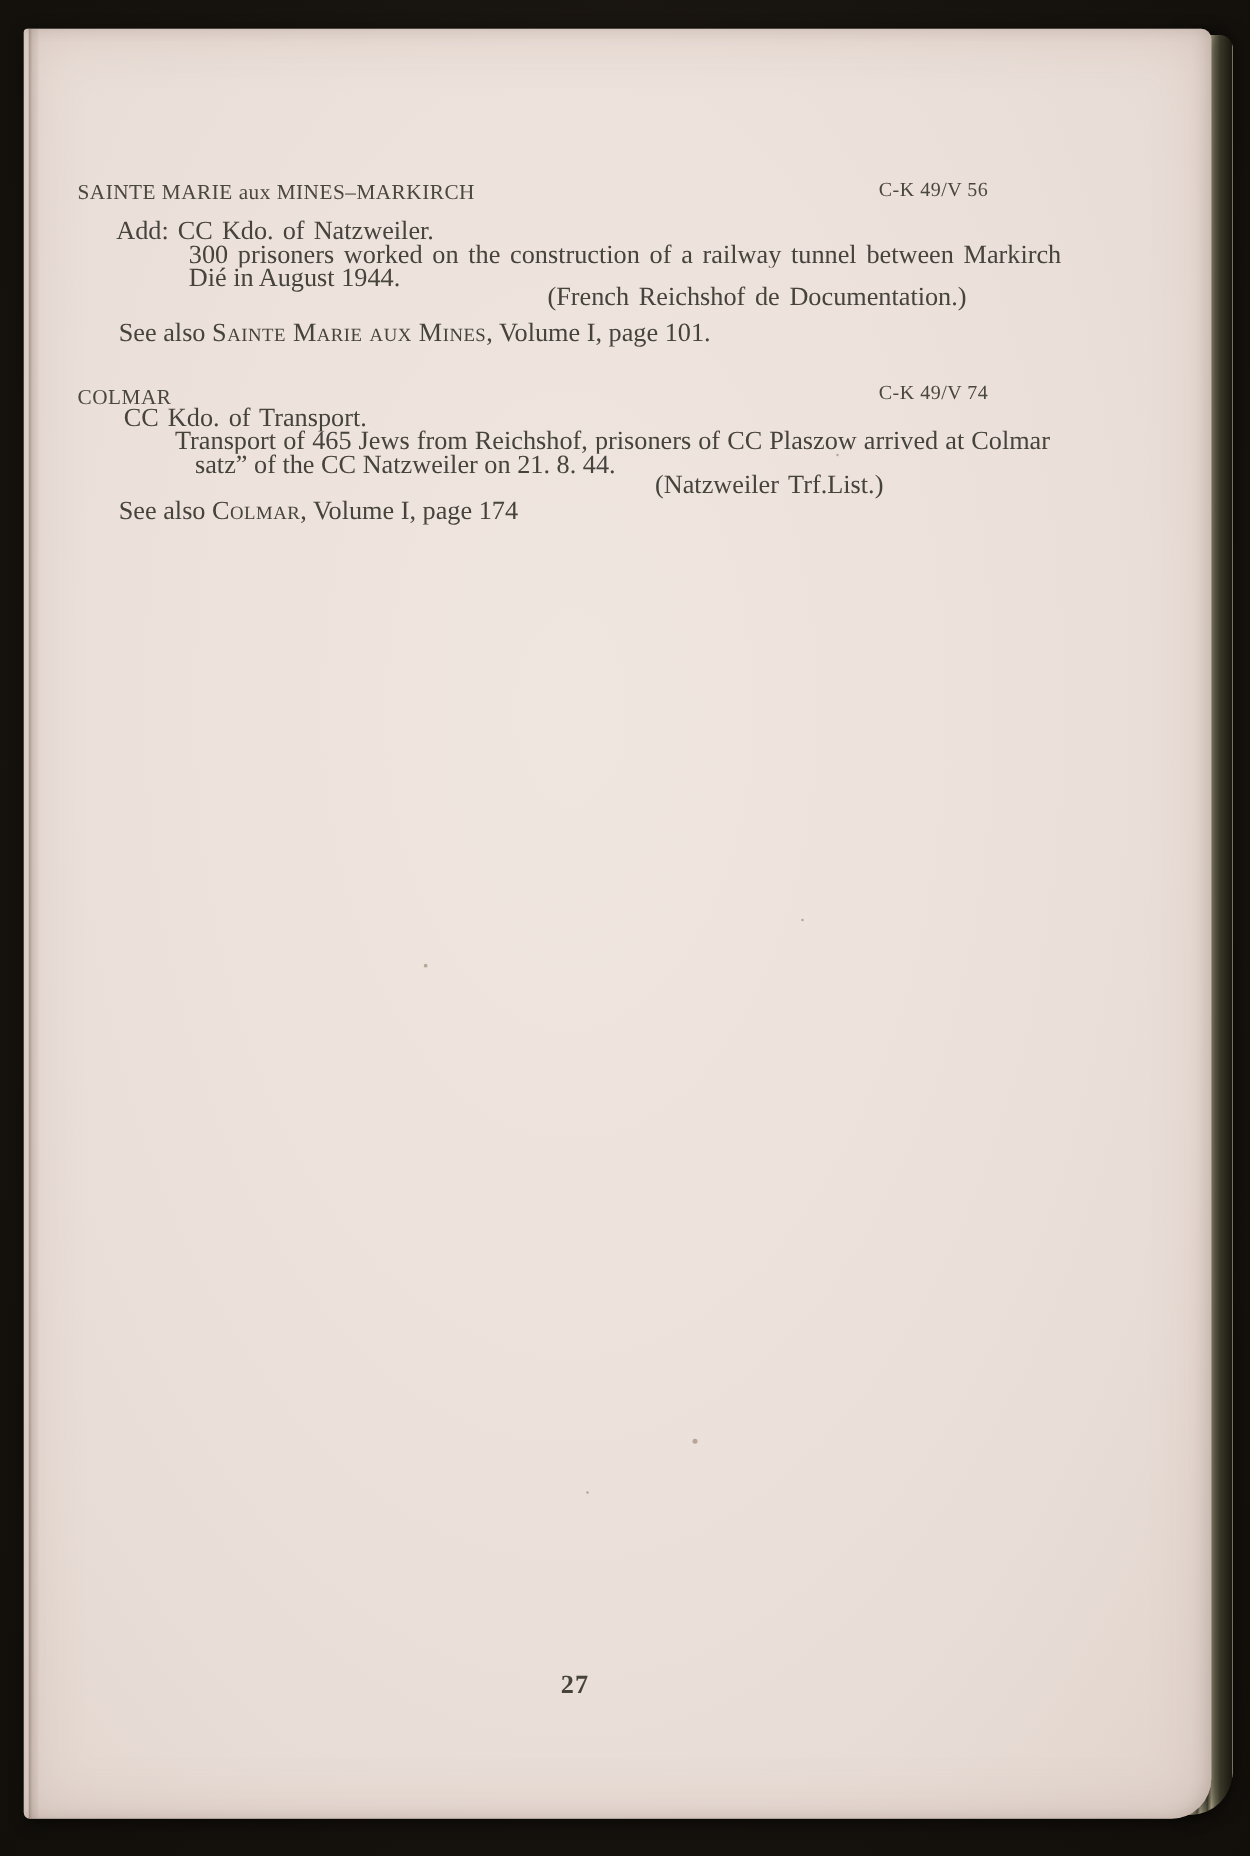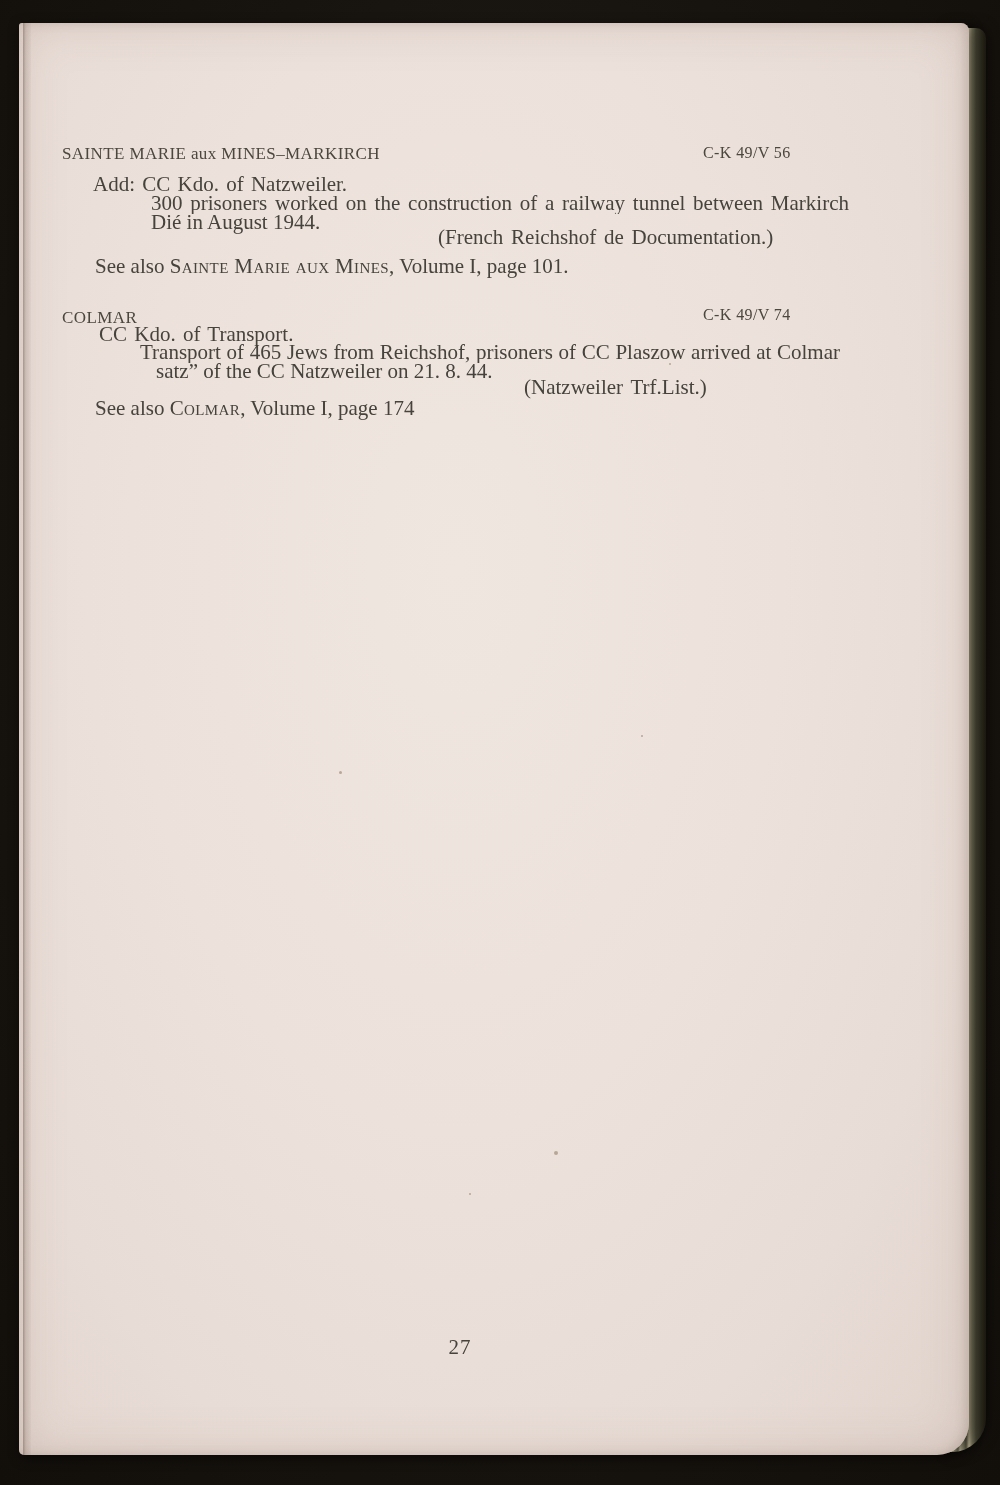--- a/index.html
+++ b/index.html
@@ -132,21 +132,21 @@
       <div class="entry-ref" style="top:283px;text-align:right;">C-K 49/V 74</div>
       <div class="sub" style="left:80px; top:302px;">CC Kdo. of Transport.</div>
       <div class="body-line justified" style="left:121px; top:320px; width:700px;">Transport of 465 Jews from Reichshof, prisoners of CC Plaszow arrived at Colmar as “Arbeitsein-</div>
       <div class="body-line" style="left:137px; top:339px;">satz” of the CC Natzweiler on 21. 8. 44.</div>
       <div class="source" style="left:505px; top:355px;">(Natzweiler Trf.List.)</div>
       <div class="see-also" style="left:76px; top:376px;">
         <span>See also </span><span class="sc">Colmar</span><span>, Volume I, page 174</span>
       </div>
     </div>
 
-    <div class="folio" style="left:411px; top:1315px;">27</div>
+    <div class="folio" style="left:411px; top:1315px;font-weight:bold;">27</div>
 
     <div class="speck" style="left:320px; top:748px; width:3px; height:3px;"></div>
     <div class="speck" style="left:535px; top:1128px; width:4px; height:4px;"></div>
     <div class="speck" style="left:450px; top:1170px; width:2px; height:2px;"></div>
     <div class="speck" style="left:622px; top:712px; width:2px; height:2px;"></div>
     <div class="speck" style="left:650px; top:340px; width:2px; height:2px;"></div>
   </div>
 
 </div>
 

